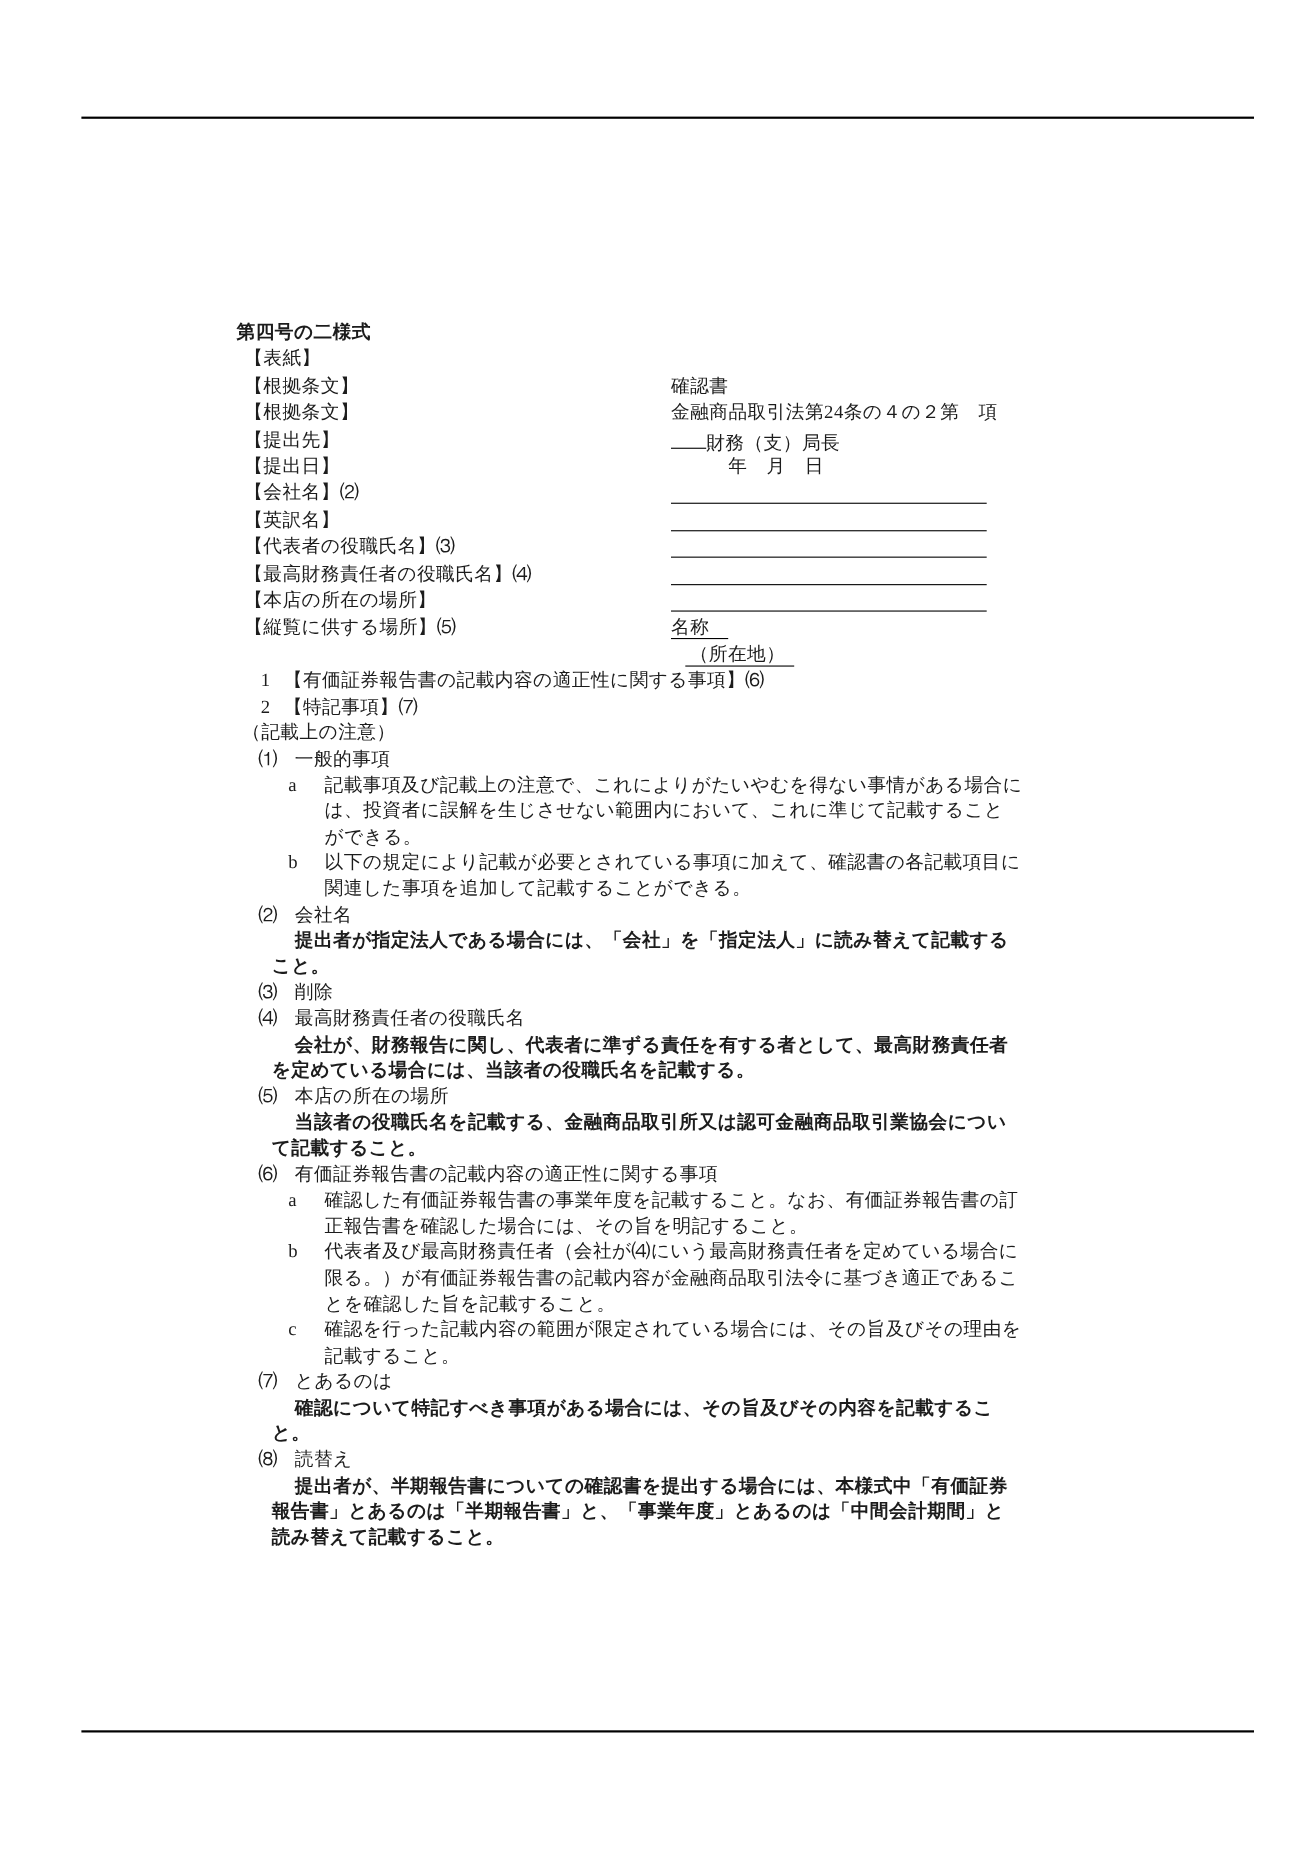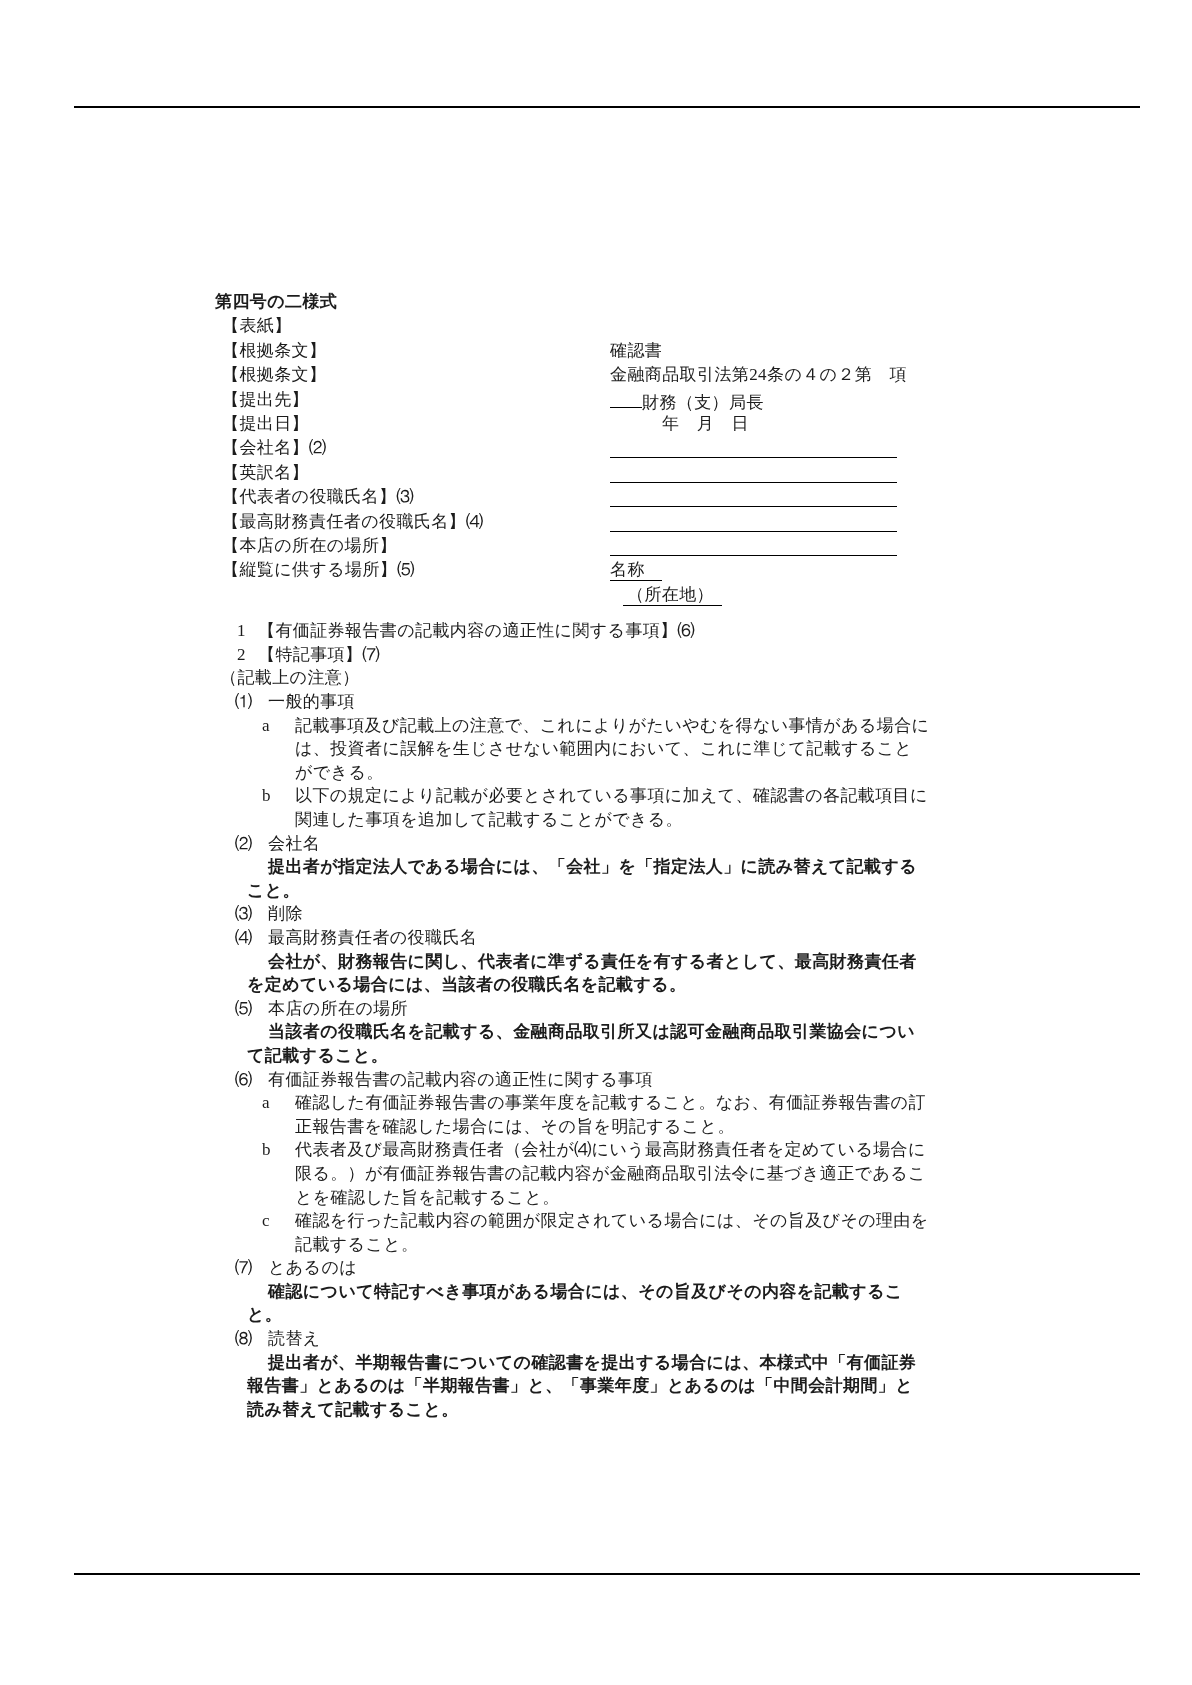--- a/index.html
+++ b/index.html
@@ -22,21 +22,21 @@
   }
   #header-rows { line-height:24.4px; }
   .hrow { position:relative; min-height:24.4px; padding-left:7px; }
   .fvalue { position:absolute; left:395px; top:0; height:24.4px; }
   .uline { display:inline-block; width:287px; height:21px; border-bottom:1.5px solid #000; }
   .shortline { display:inline-block; width:32px; height:19px; border-bottom:1.5px solid #000; }
   .ind52 { margin-left:52px; }
   .utext { display:inline-block; border-bottom:1.5px solid #000; padding-right:17px; height:22px; }
   .utext2 { display:inline-block; border-bottom:1.5px solid #000; margin-left:13px; padding:0 8px 0 4px; height:22px; }
 
-  #body-block { line-height:23.6px;margin-top:12px; }
+  #body-block { line-height:23.6px; }
   .secline { padding-left:22px; }
   .secnum { display:inline-block; width:21px; }
   #notes-title { padding-left:5px; }
   .nhead { padding-left:20px; }
   .nmark { display:inline-block; width:33px; }
   .pbody { padding-left:32px; text-indent:21px;font-weight:bold; }
   .sub { padding-left:80px; text-indent:-33px; }
   .smark { display:inline-block; width:33px; text-indent:0; }
 </style>
 </head>

